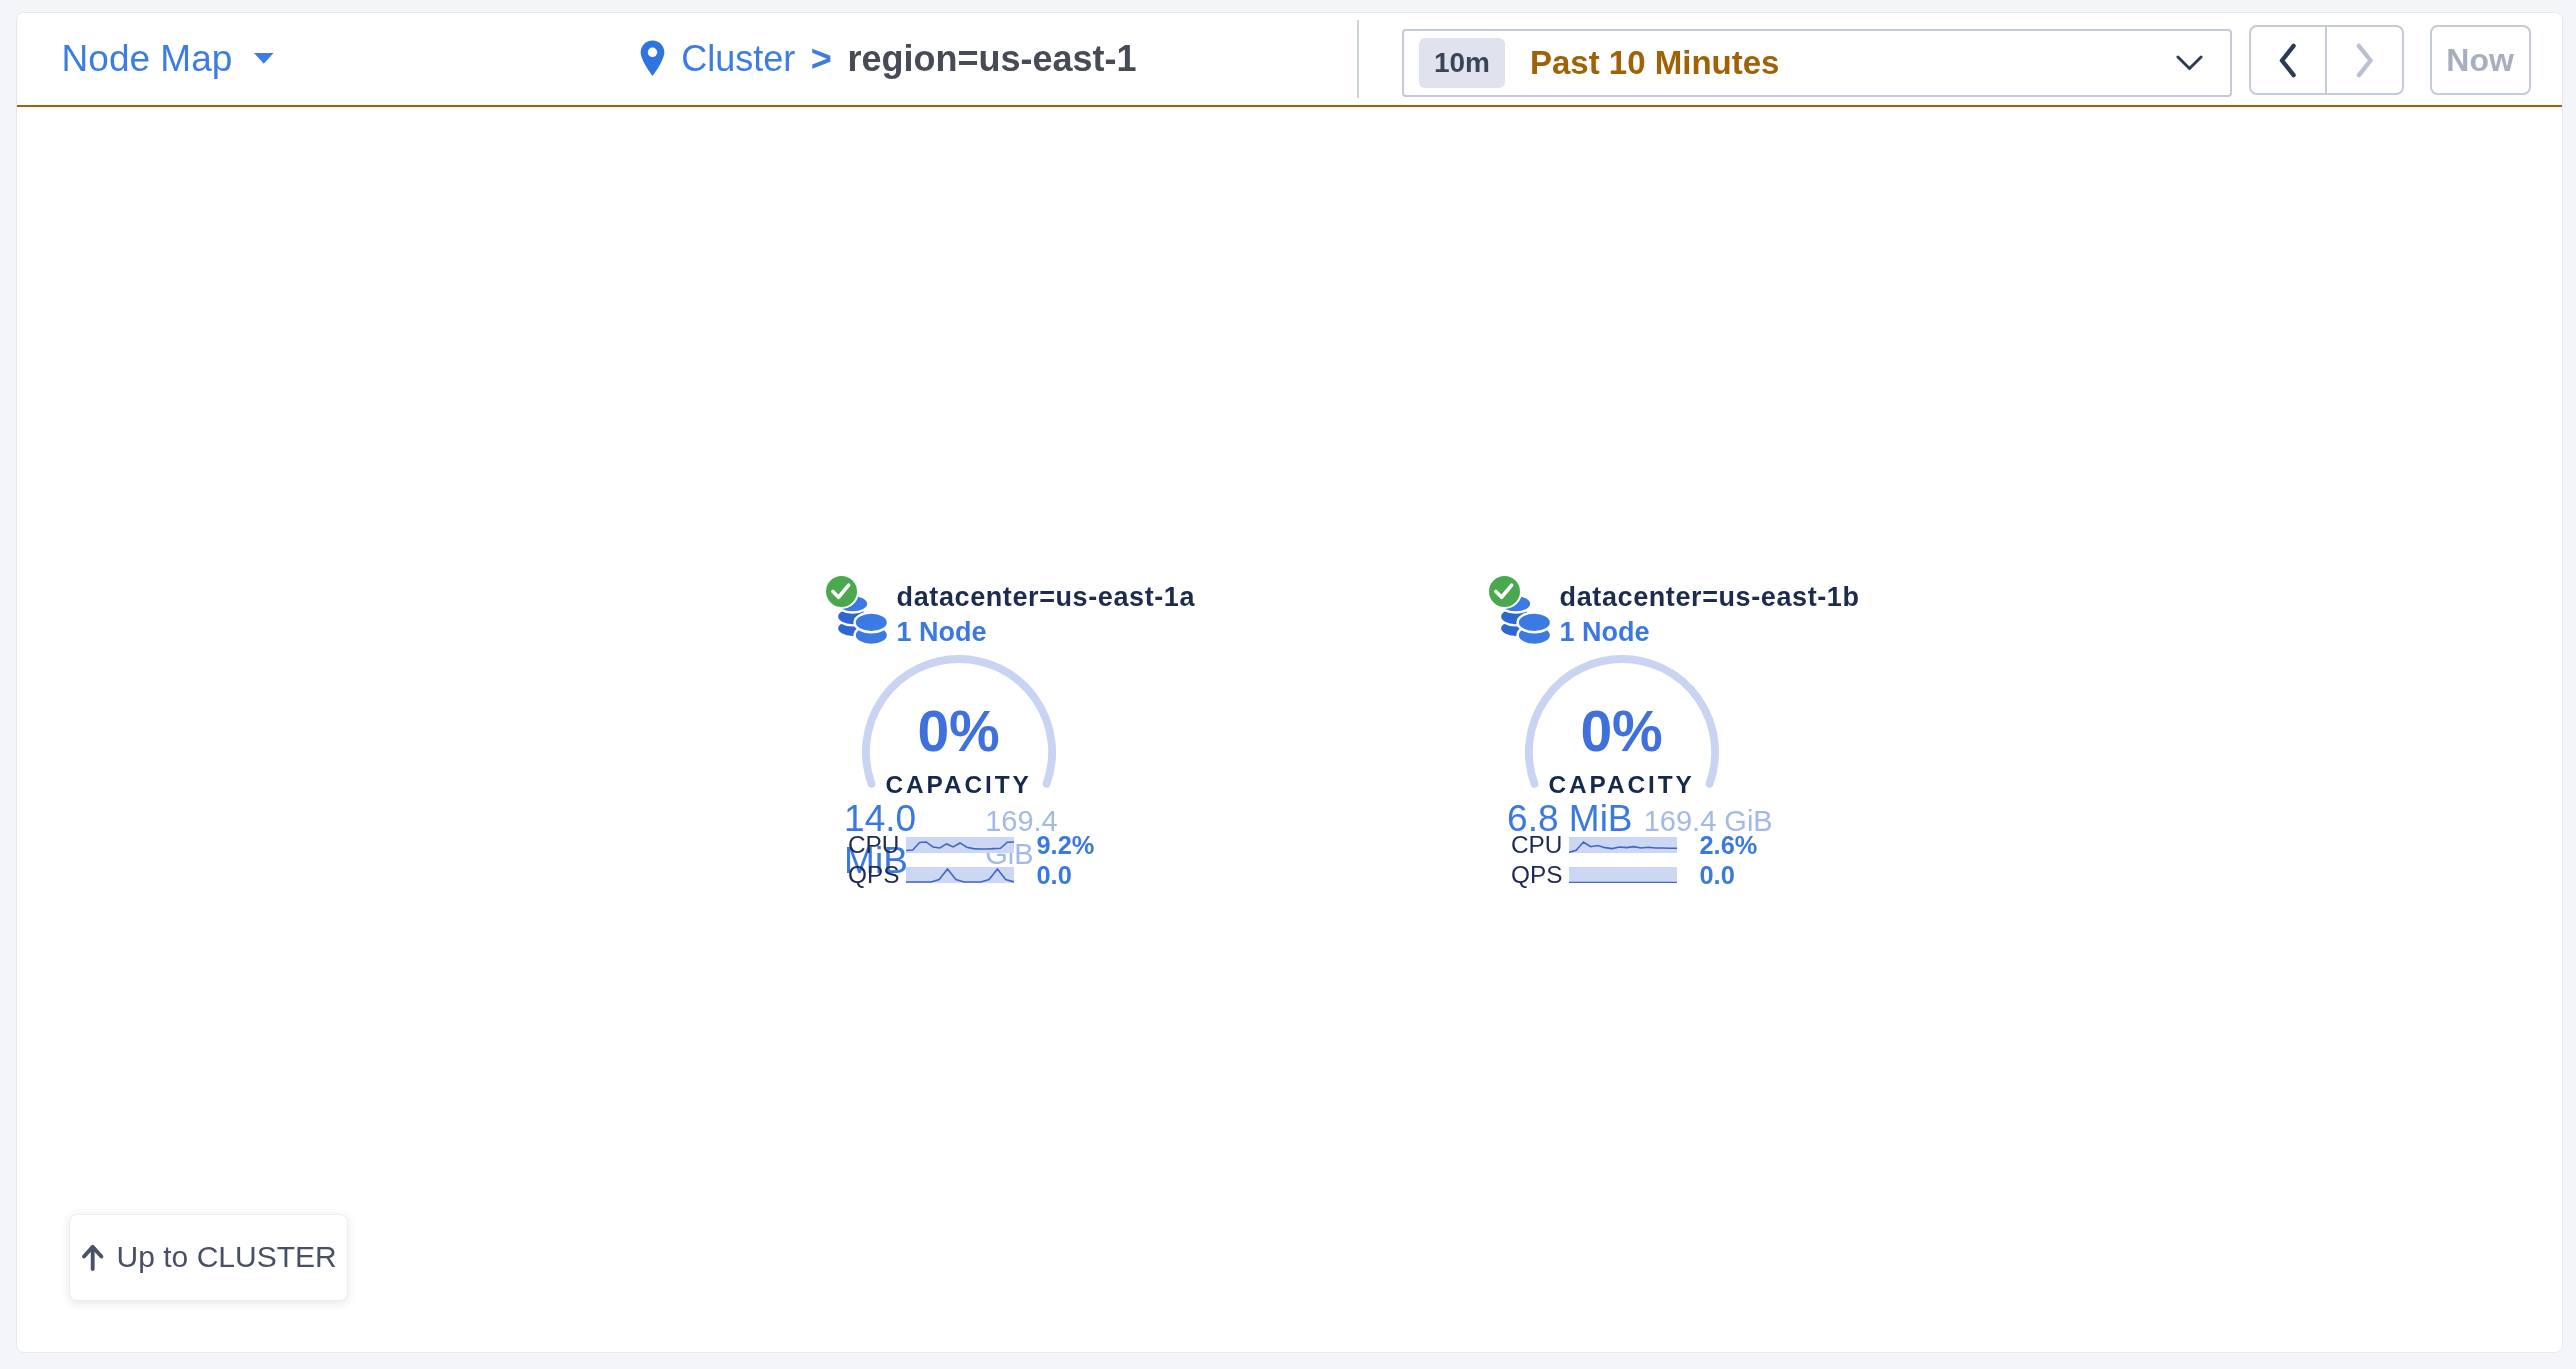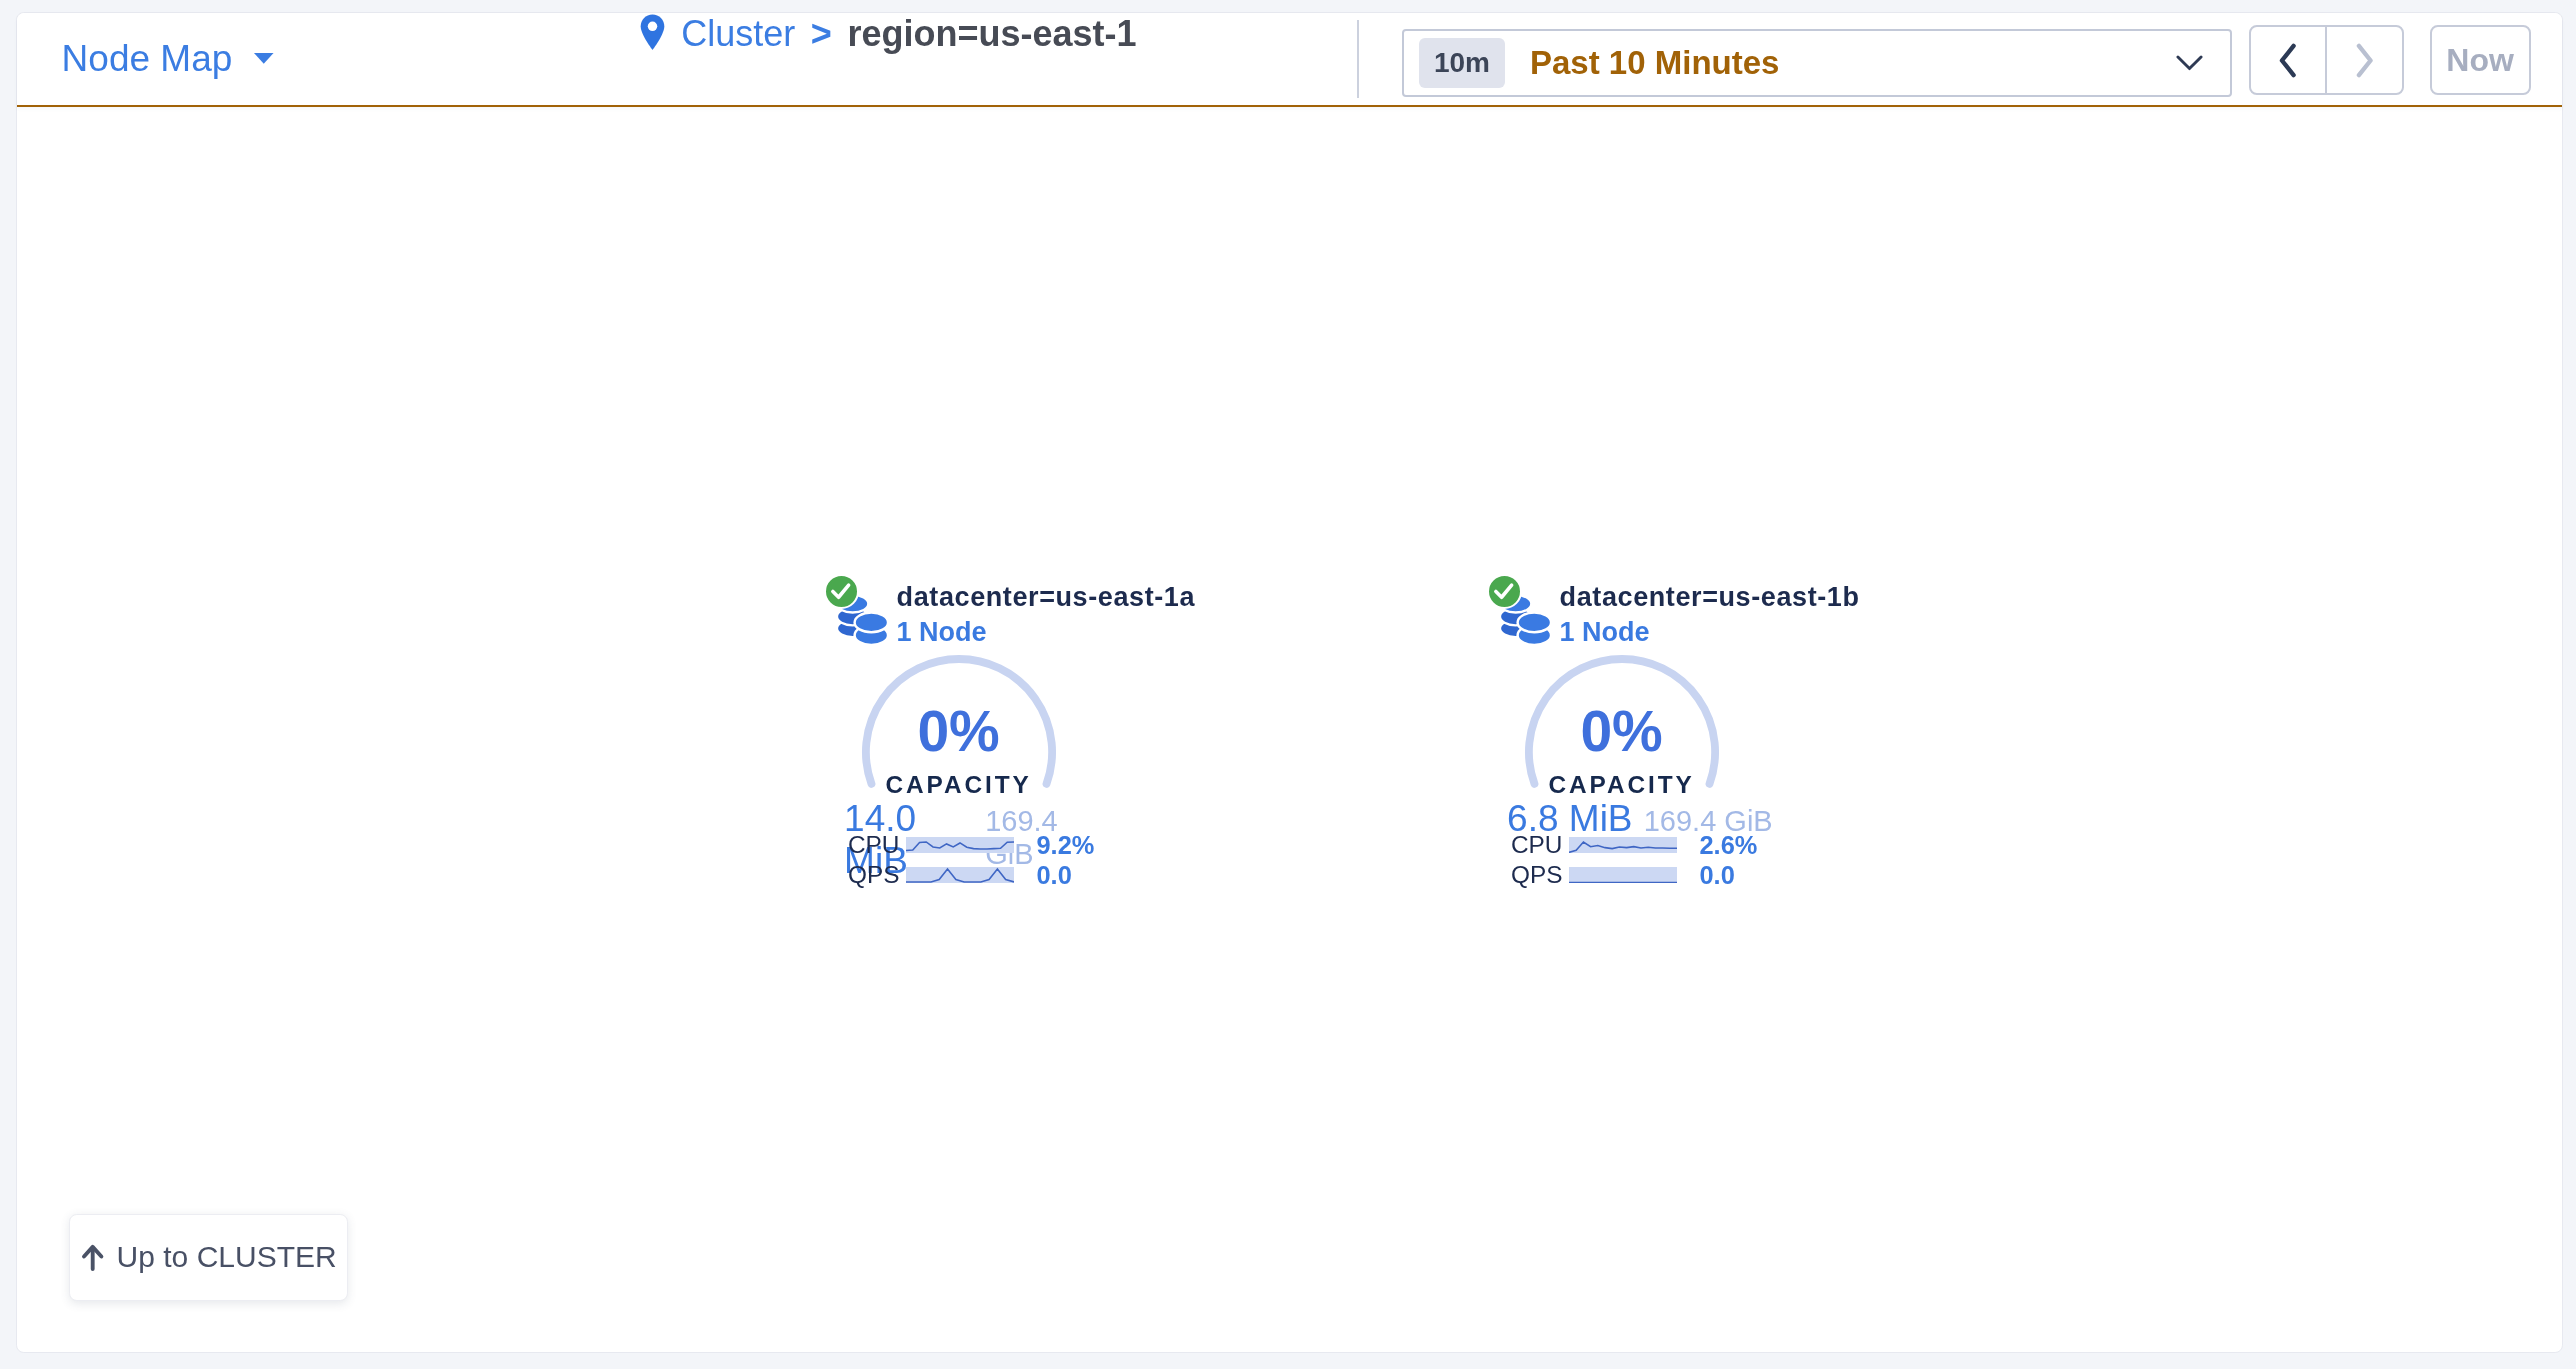--- a/index.html
+++ b/index.html
@@ -21,21 +21,21 @@
     background:#fff; border-bottom:2px solid #a16207; border-radius:7.8px 7.8px 0 0;
     box-shadow:0 2px 3.9px rgba(80,90,120,0.05);
   }
   .view-select {
     position:absolute; left:45px; top:0; height:92px;
     display:flex; align-items:center; gap:19.6px; cursor:pointer;
     color:#3b7de2; font-size:37px;
   }
   .breadcrumb {
     position:absolute; left:622px; top:0; height:92px;
-    display:flex; gap:15.6px; font-size:36px;
+    display:flex; align-items:center; gap:15.6px; font-size:36px;
   }
   .breadcrumb .crumb-link { color:#3b7de2; cursor:pointer; }
   .breadcrumb .crumb-sep { color:#3b7de2; font-weight:700; }
   .breadcrumb .crumb-current { color:#474b55; font-weight:600; }
   .header-divider {
     position:absolute; left:1340px; top:7.8px; width:2px; height:78px; background:#ccd1de;
   }
   .time-picker {
     position:absolute; left:1385px; top:16.6px; width:830px; height:68px;
     border:2px solid #c3c9d8; border-radius:4px; background:#fff;

